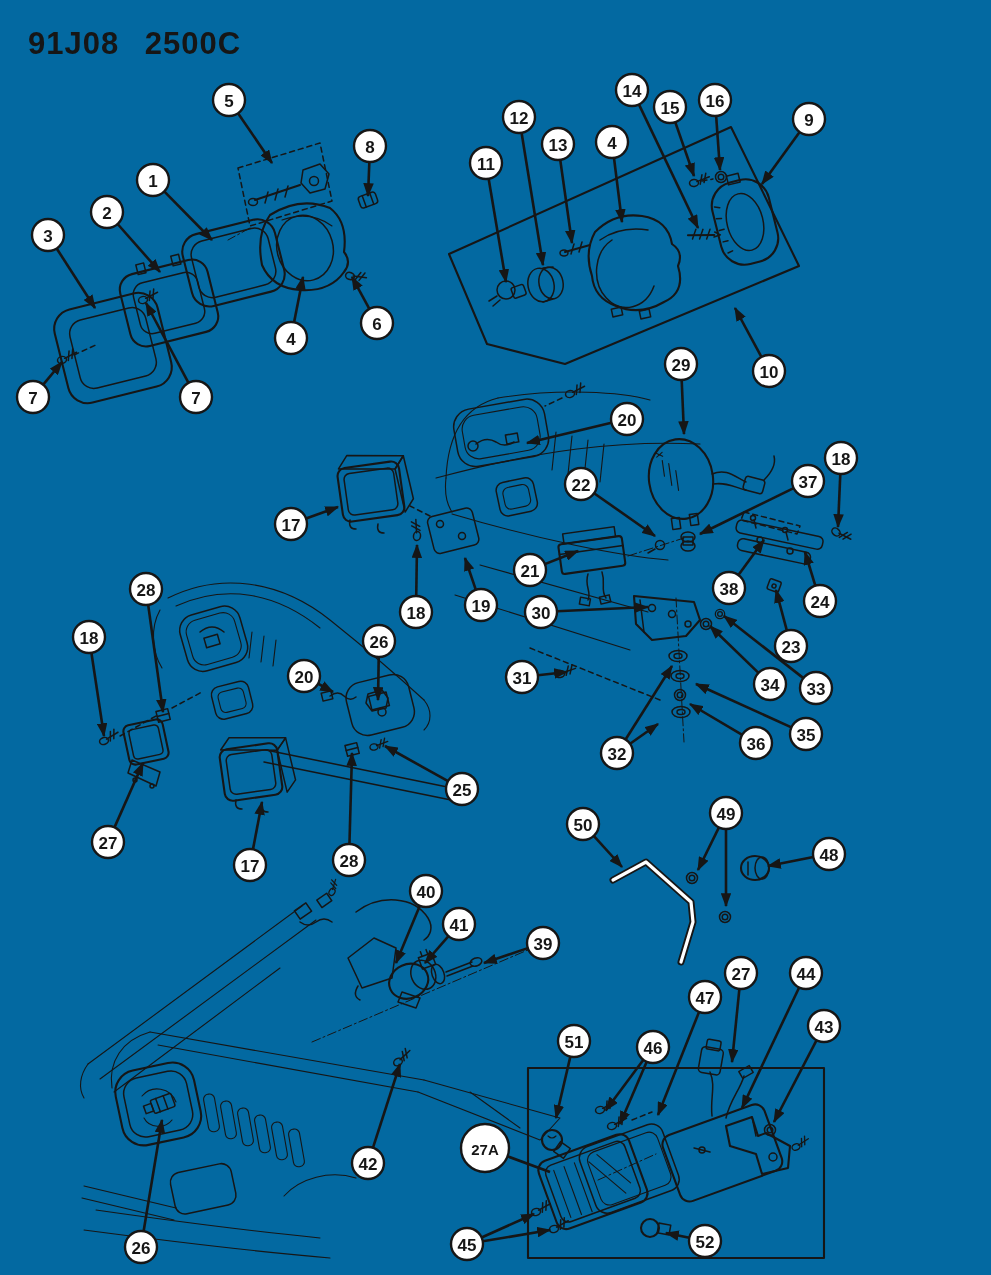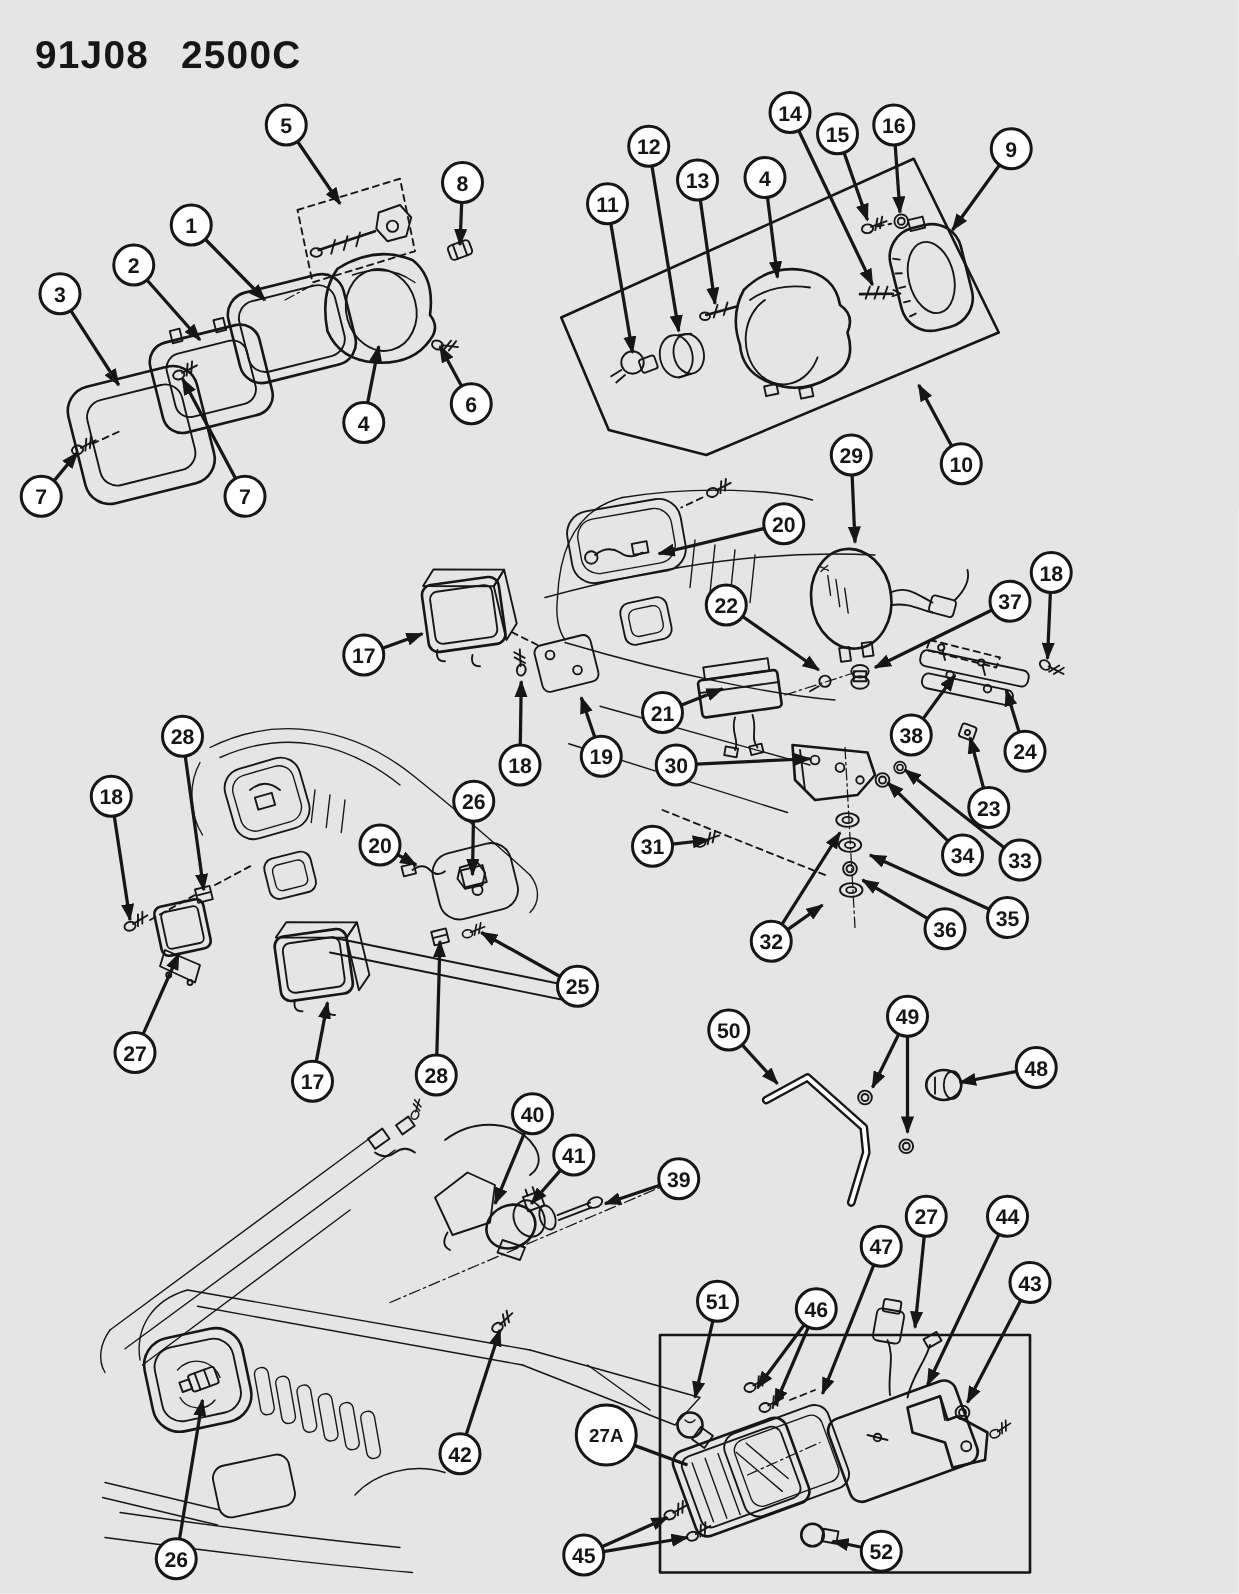--- a/index.html
+++ b/index.html
@@ -1,16 +1,16 @@
 <!DOCTYPE html>
 <html><head>
 <meta charset="utf-8">
 <style>
   html,body{margin:0;padding:0;background:#ffffff;}
-  .sheet{width:991px;height:1275px;position:relative;background:#e5e5e5;font-family:"Liberation Sans",sans-serif;}
+  .sheet{width:991px;height:1275px;position:relative;background:#0369a1;font-family:"Liberation Sans",sans-serif;}
   svg{display:block;}
   .title{font-family:"Liberation Sans",sans-serif;font-size:31px;font-weight:bold;fill:#161616;letter-spacing:1px;word-spacing:16px;}
   .ink{stroke:#161616;fill:none;stroke-width:1.5;stroke-linecap:round;stroke-linejoin:round;}
   .w2{stroke-width:2.1;}
   .thin{stroke-width:1.1;}
   .dash{stroke-dasharray:5 4;}
   .dashdot{stroke-dasharray:9 3 2 3;stroke-width:1;}
   .rod{stroke:#161616;fill:none;stroke-width:7;stroke-linejoin:round;stroke-linecap:round;}
   .rodcore{stroke:#ffffff;fill:none;stroke-width:3.2;stroke-linejoin:round;stroke-linecap:round;}
   .leader{stroke:#161616;stroke-width:2.6;}

